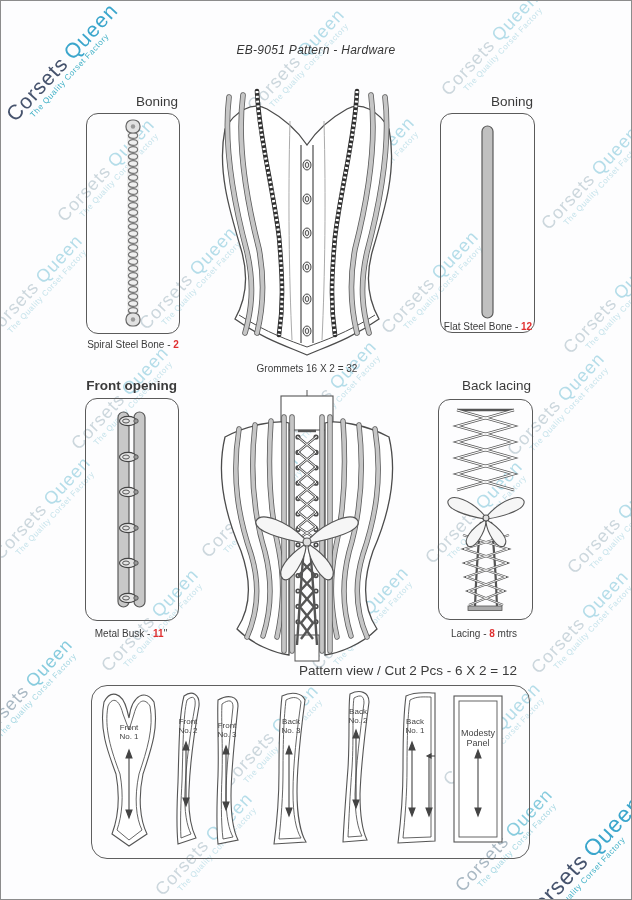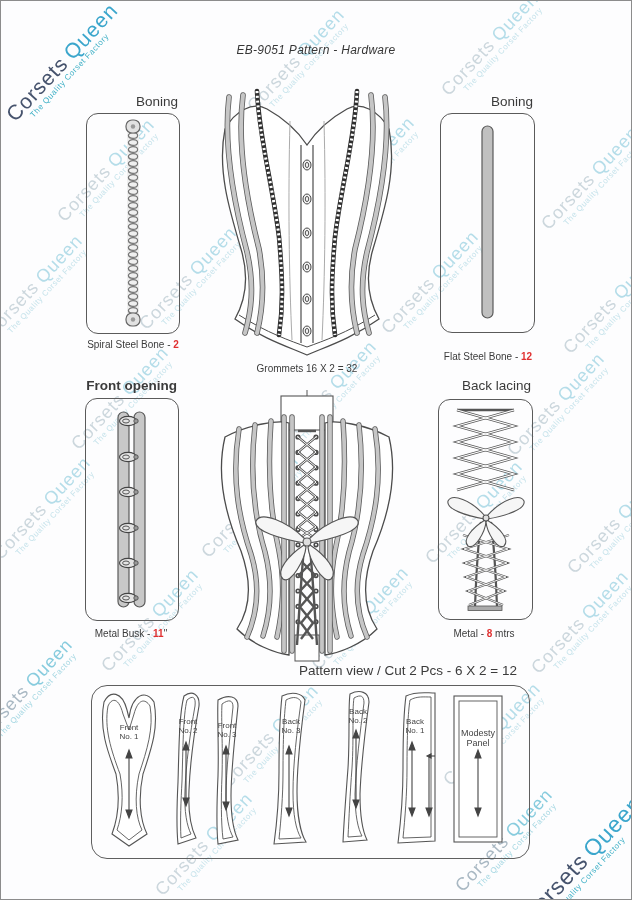--- a/index.html
+++ b/index.html
@@ -83,21 +83,21 @@
     </svg>
   </div>
   <div class="cap" style="left:46px;top:338px;width:172px"><span>Spiral Steel Bone - </span><span class="red">2</span><span></span></div>
 
   <div class="sec-h" style="left:439px;top:93px;width:93px">Boning</div>
   <div class="panel" style="left:439px;top:112px;width:93px;height:218px">
     <svg width="93" height="218" viewBox="0 0 93 218">
       <rect x="41" y="12" width="11" height="192" rx="5.5" fill="#c0c0c0" stroke="#5a5a5a" stroke-width="1.2"></rect>
     </svg>
   </div>
-  <div class="cap" style="left:401px;top:350px;width:172px"><span>Flat Steel Bone - </span><span class="red">12</span><span></span></div>
+  <div class="cap" style="left:401px;top:320px;width:172px"><span>Flat Steel Bone - </span><span class="red">12</span><span></span></div>
 
   <svg class="abs-svg" style="left:212px;top:86px" width="188" height="272" viewBox="0 0 188 272">
     <path d="M12,42 C22,24 40,14 54,22 C72,32 86,46 94,58 C102,46 116,32 134,22 C148,14 166,24 176,42
              C184,82 172,122 160,162 C151,192 156,214 166,232
              C138,252 112,260 94,268 C76,260 50,252 22,232
              C32,214 37,192 28,162 C16,122 4,82 12,42 Z" fill="#ffffff" stroke="#4c4c4c" stroke-width="1.3"></path>
     <path d="M26,228 C54,246 78,254 94,260 C110,254 134,246 162,228" fill="none" stroke="#4c4c4c" stroke-width="1"></path>
     <path d="M77,34 C75,110 76,190 79,253" fill="none" stroke="#ababab" stroke-width="1"></path>
     <path d="M111,34 C113,110 112,190 109,253" fill="none" stroke="#ababab" stroke-width="1"></path>
 
@@ -218,21 +218,21 @@
 
       <g fill="#f6f6f6" stroke="#555" stroke-width="1.1">
         <path d="M46,116 C32,100 13,93 9,101 C7,109 27,116 46,119 Z"></path>
         <path d="M48,116 C62,100 81,93 85,101 C87,109 67,116 48,119 Z"></path>
         <path d="M46,120 C33,128 23,140 29,146 C36,150 46,132 47,122 Z"></path>
         <path d="M48,120 C61,128 71,140 65,146 C58,150 48,132 47,122 Z"></path>
         <circle cx="47" cy="118" r="3" fill="#e0e0e0"></circle>
       </g>
     </svg>
   </div>
-  <div class="cap" style="left:397px;top:627px;width:172px"><span>Metal - </span><span class="red">8</span><span> mtrs</span></div>
+  <div class="cap" style="left:397px;top:627px;width:172px"><span>Lacing - </span><span class="red">8</span><span> mtrs</span></div>
 
   <svg class="abs-svg" style="left:208px;top:388px" width="196" height="275" viewBox="0 0 196 275">
 
     <line x1="98" y1="1" x2="98" y2="7" stroke="#555" stroke-width="1"></line>
     <rect x="72" y="7" width="52" height="34" fill="#ffffff" stroke="#555" stroke-width="1.1"></rect>
 
     <path d="M80,34 C70,31 40,35 16,48 C6,90 18,130 32,162 C44,196 40,222 28,240
              C44,256 66,264 80,266 Z" fill="#ffffff" stroke="#4c4c4c" stroke-width="1.3"></path>
     <path d="M116,34 C126,31 156,35 180,48 C190,90 178,130 164,162 C152,196 156,222 168,240
              C152,256 130,264 116,266 Z" fill="#ffffff" stroke="#4c4c4c" stroke-width="1.3"></path>

